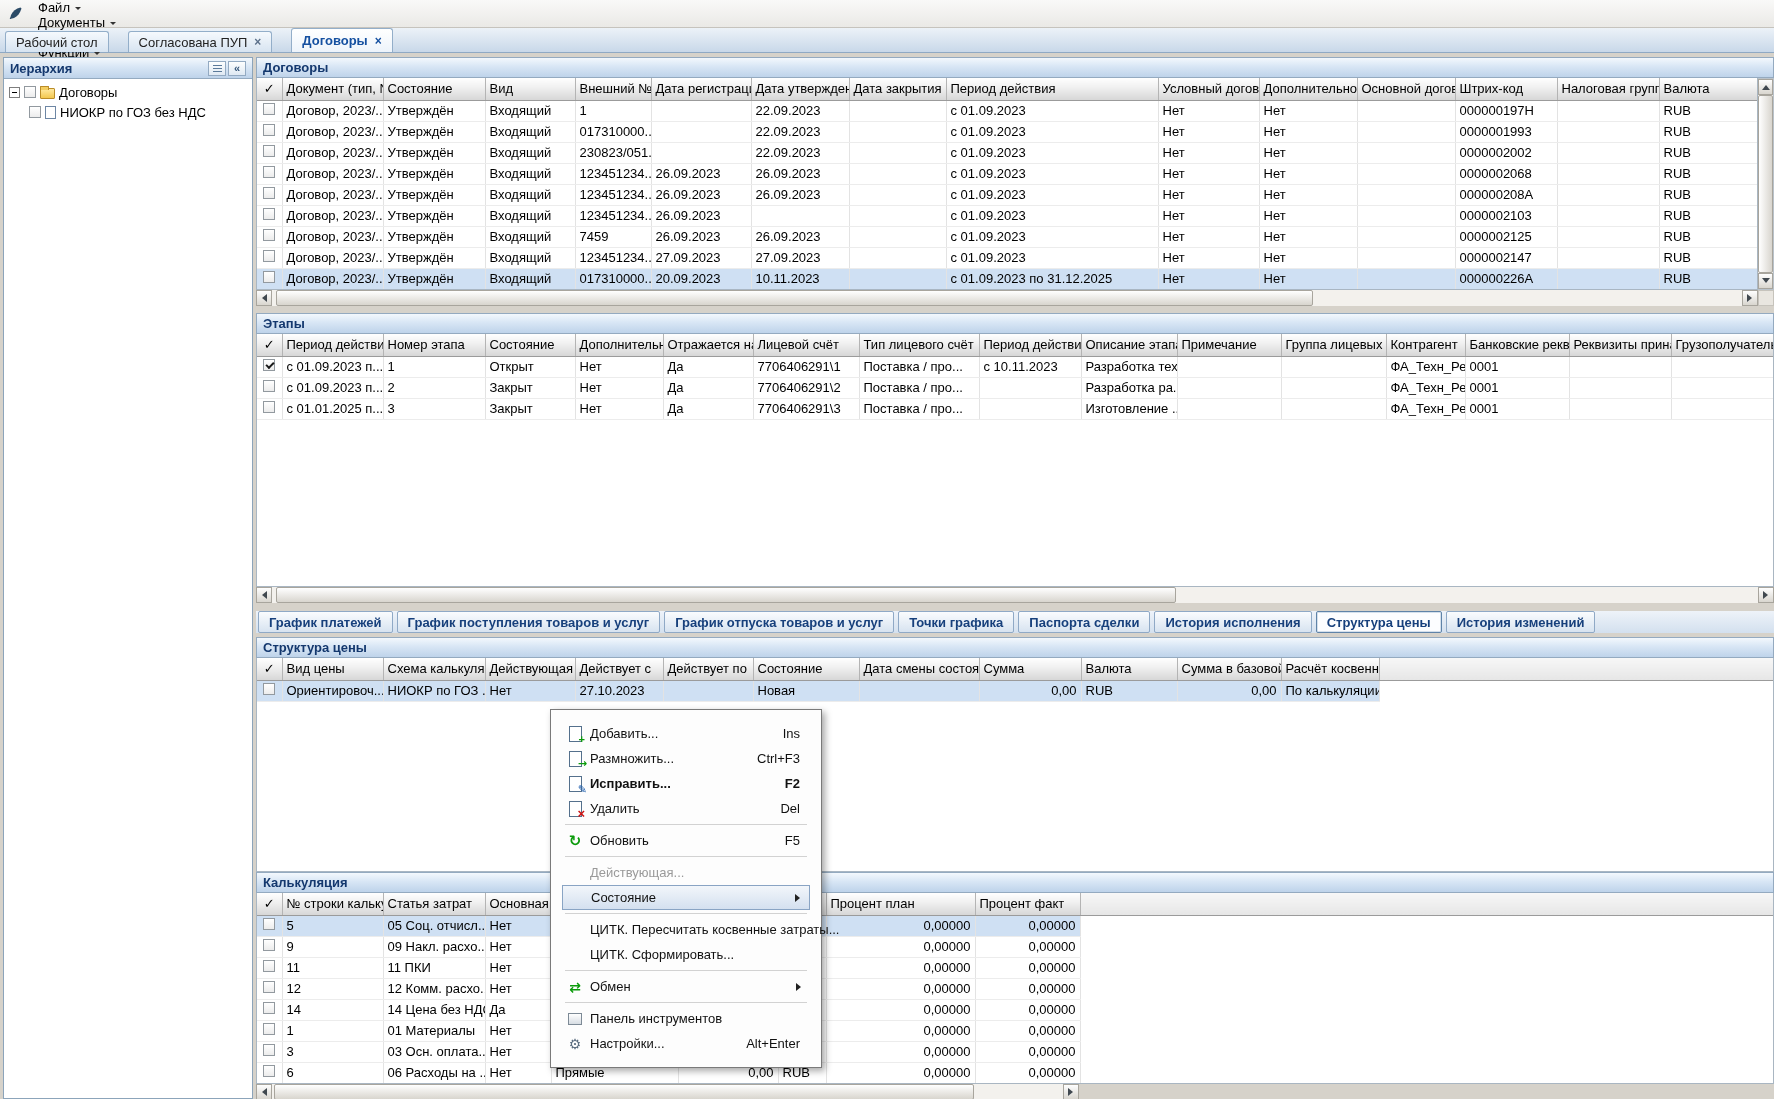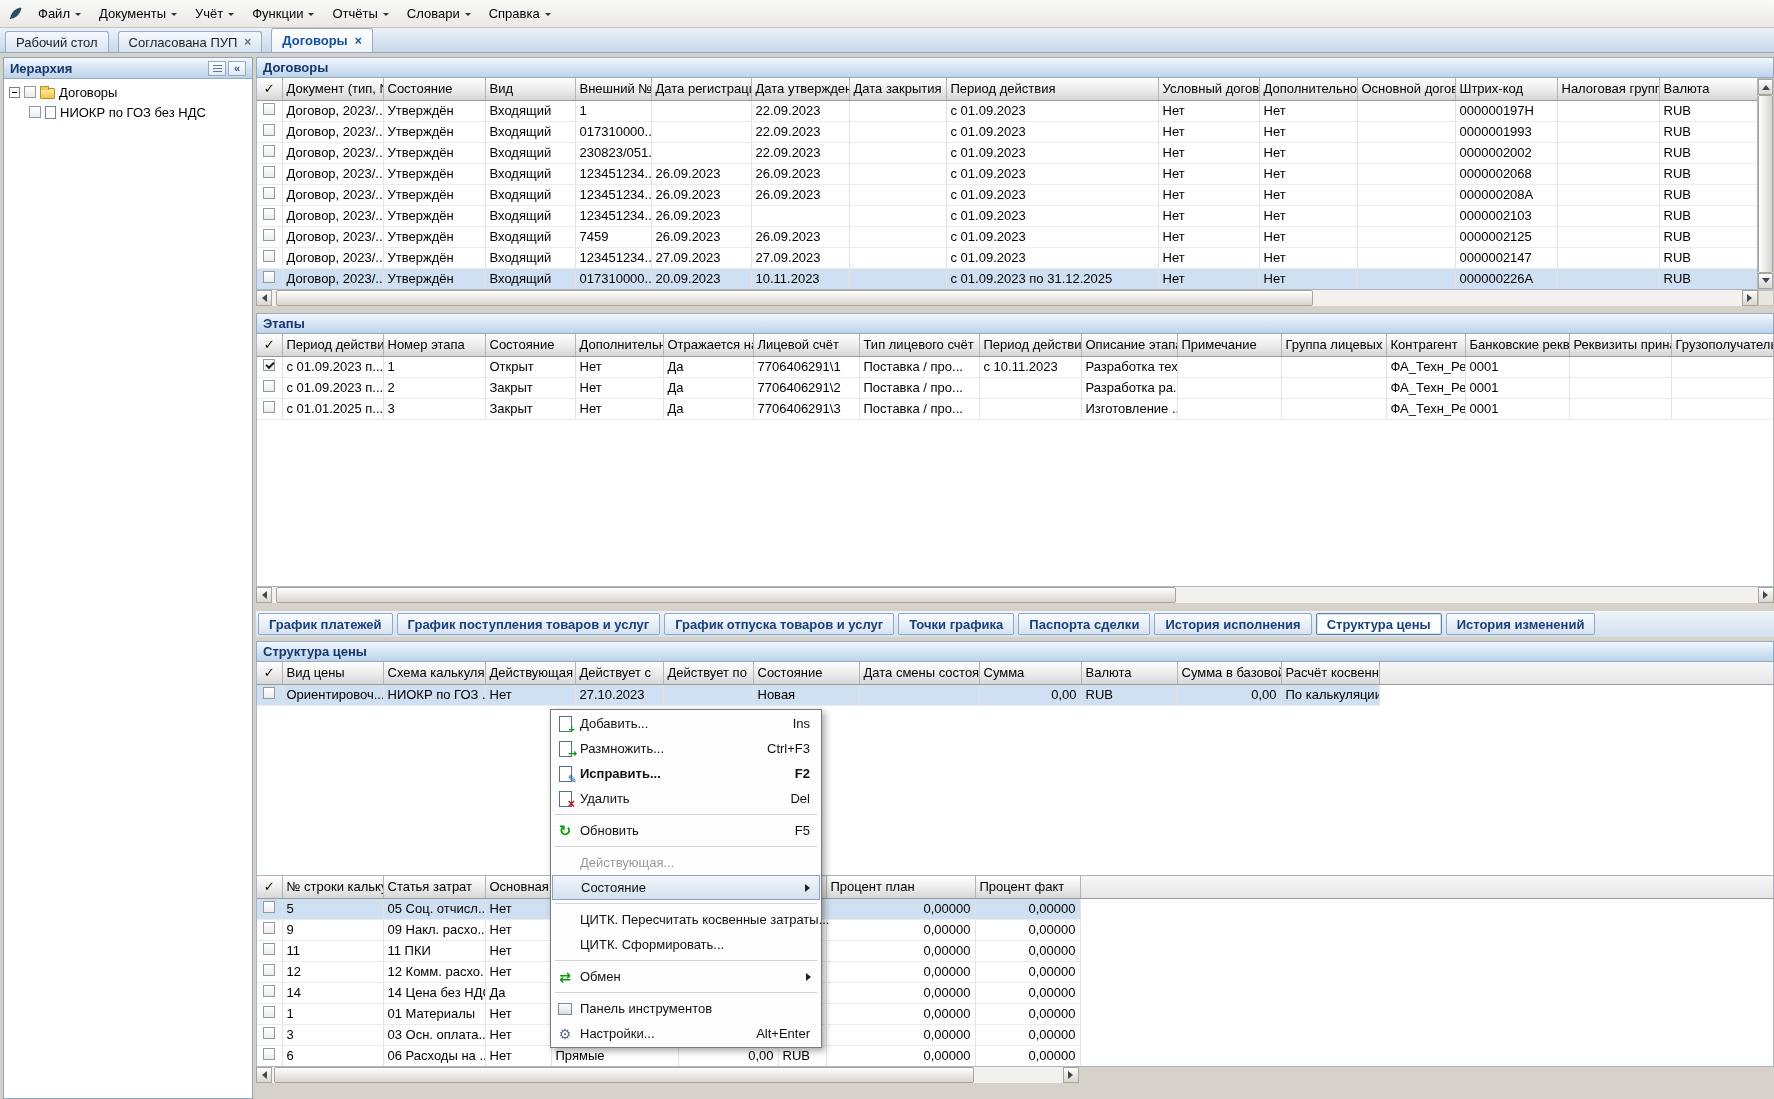--- a/index.html
+++ b/index.html
@@ -3,26 +3,26 @@
 <meta charset="utf-8">
 <style>
   * { box-sizing: border-box; margin: 0; padding: 0; }
   html, body { width: 1774px; height: 1099px; overflow: hidden; }
   body { font-family: "Liberation Sans", sans-serif; font-size: 13px; background: #d6d2ca; color: #000; }
   .screen { position: relative; width: 1774px; height: 1099px; overflow: hidden; }
 
   
   .menubar { height: 28px; display: flex; align-items: center; background: linear-gradient(#f9f9f8, #eaе9e6); background: linear-gradient(#f9f9f8,#eae9e6); border-bottom: 1px solid #c6c3bd; padding-left: 5px; }
   .app-icon { width: 20px; height: 18px; display: flex; align-items: center; justify-content: center; margin-right: 4px; }
-  .mb-items { display: flex; align-items: flex-start; height: 100%; }
+  .mb-items { display: flex; align-items: flex-start; height: 100%; flex-direction: column; }
   .mb-item { display: flex; align-items: center; gap: 5px; padding: 0 9px; height: 100%; cursor: default; }
   .dd-arrow { width: 0; height: 0; border: 3.5px solid transparent; border-top-color: #333; margin-top: 4px; }
 
   
-  .tabbar { height: 25px; background: linear-gradient(#ecf2f8, #c8d8e9); border-bottom: 1px solid #8fa9c4; display: flex; align-items: flex-end; padding-left: 5px; gap: 9px; }
+  .tabbar { height: 25px; background: linear-gradient(#ecf2f8, #c8d8e9); border-bottom: 1px solid #8fa9c4; display: flex; align-items: flex-end; padding-left: 5px; gap: 19px; }
   .dtab { height: 21px; display: flex; align-items: center; gap: 7px; padding: 0 10px; background: linear-gradient(#f5f9fd, #d7e4f1); border: 1px solid #93aec9; border-bottom: none; border-radius: 3px 3px 0 0; color: #222; }
   .dtab.active { height: 24px; background: linear-gradient(#ffffff, #edf4fb); color: #1550a0; font-weight: bold; }
   .dtab-close { color: #5b708a; font-size: 12px; font-weight: bold; line-height: 1; }
   .dtab.active .dtab-close { color: #1550a0; }
 
   
   .content { display: flex; margin-top: 4px; height: 1042px; justify-content: flex-end; }
   .left-panel { width: 250px; flex: none; border: 1px solid #8ca4ba; background: #fff; display: flex; flex-direction: column; }
   .main { width: 1518px; margin-left: 3px; display: flex; flex-direction: column; }
 
@@ -77,21 +77,21 @@
   .vscroll { width: 16px; flex: none; display: flex; flex-direction: column; background: #f3f1ed; border: 1px solid #b9c2ca; border-left: none; }
   .vscroll .sb-btn { width: 100%; }
   .vtrack { flex: 1; position: relative; }
   .vthumb { position: absolute; left: 0; right: 0; top: 0; height: 100%; background: linear-gradient(90deg, #ffffff, #d8d5ce); border: 1px solid #a8a59d; border-radius: 2px; }
   .tri-left  { width: 0; height: 0; border: 4px solid transparent; border-right: 5px solid #40484f; margin-right: 3px; }
   .tri-right { width: 0; height: 0; border: 4px solid transparent; border-left: 5px solid #40484f; margin-left: 3px; }
   .tri-up    { width: 0; height: 0; border: 4px solid transparent; border-bottom: 5px solid #40484f; margin-bottom: 3px; }
   .tri-down  { width: 0; height: 0; border: 4px solid transparent; border-top: 5px solid #40484f; margin-top: 3px; }
 
   
-  .ctx-menu { position: absolute; background: #fdfdfd; border: 1px solid #7a7a7a; box-shadow: 3px 3px 7px rgba(0,0,0,.35); z-index: 50; padding: 1px; }
+  .ctx-menu { position: absolute; background: #fdfdfd; border: 1px solid #7a7a7a; box-shadow: 3px 3px 7px rgba(0,0,0,.35); z-index: 50; padding: 11px; }
   .ctx-menu.submenu { z-index: 60; }
   .cm-item { display: flex; align-items: center; height: 25px; padding: 0 10px 0 3px; position: relative; color: #111; white-space: nowrap; }
   .submenu .cm-item { padding-left: 8px; }
   .cm-ico { width: 20px; height: 18px; margin-right: 5px; flex: none; position: relative; display: flex; align-items: center; justify-content: center; }
   .cm-label { flex: 1; }
   .cm-short { margin-left: 14px; }
   .cm-sub { position: absolute; right: 5px; width: 0; height: 0; border: 4px solid transparent; border-left: 5px solid #222; }
   .cm-item.disabled { color: #9a9a9a; }
   .cm-item.hl { background: linear-gradient(#f2f6fb, #d4e0ef); border: 1px solid #89a4c4; }
   .cm-item.bold { font-weight: bold; }
@@ -601,20 +601,23 @@
                   <td class="r">0,00</td>
                   <td>По калькуляции</td>
                   <td class="filler"></td>
                 </tr>
               </tbody>
             </table>
           </div>
       </div>
 
       <div class="section" id="sec-calc">
+        <div class="panel-header">
+          <span>Калькуляция</span>
+        </div>
         <div class="grid-body" id="calc-grid" style="width:1518px;height:191px;">
             <table class="grid" style="width: 1518px;">
               <colgroup>
                 <col style="width: 25px;">
                 <col style="width: 101px;">
                 <col style="width: 102px;">
                 <col style="width: 66px;">
                 <col style="width: 127px;">
                 <col style="width: 100px;">
                 <col style="width: 48px;">

